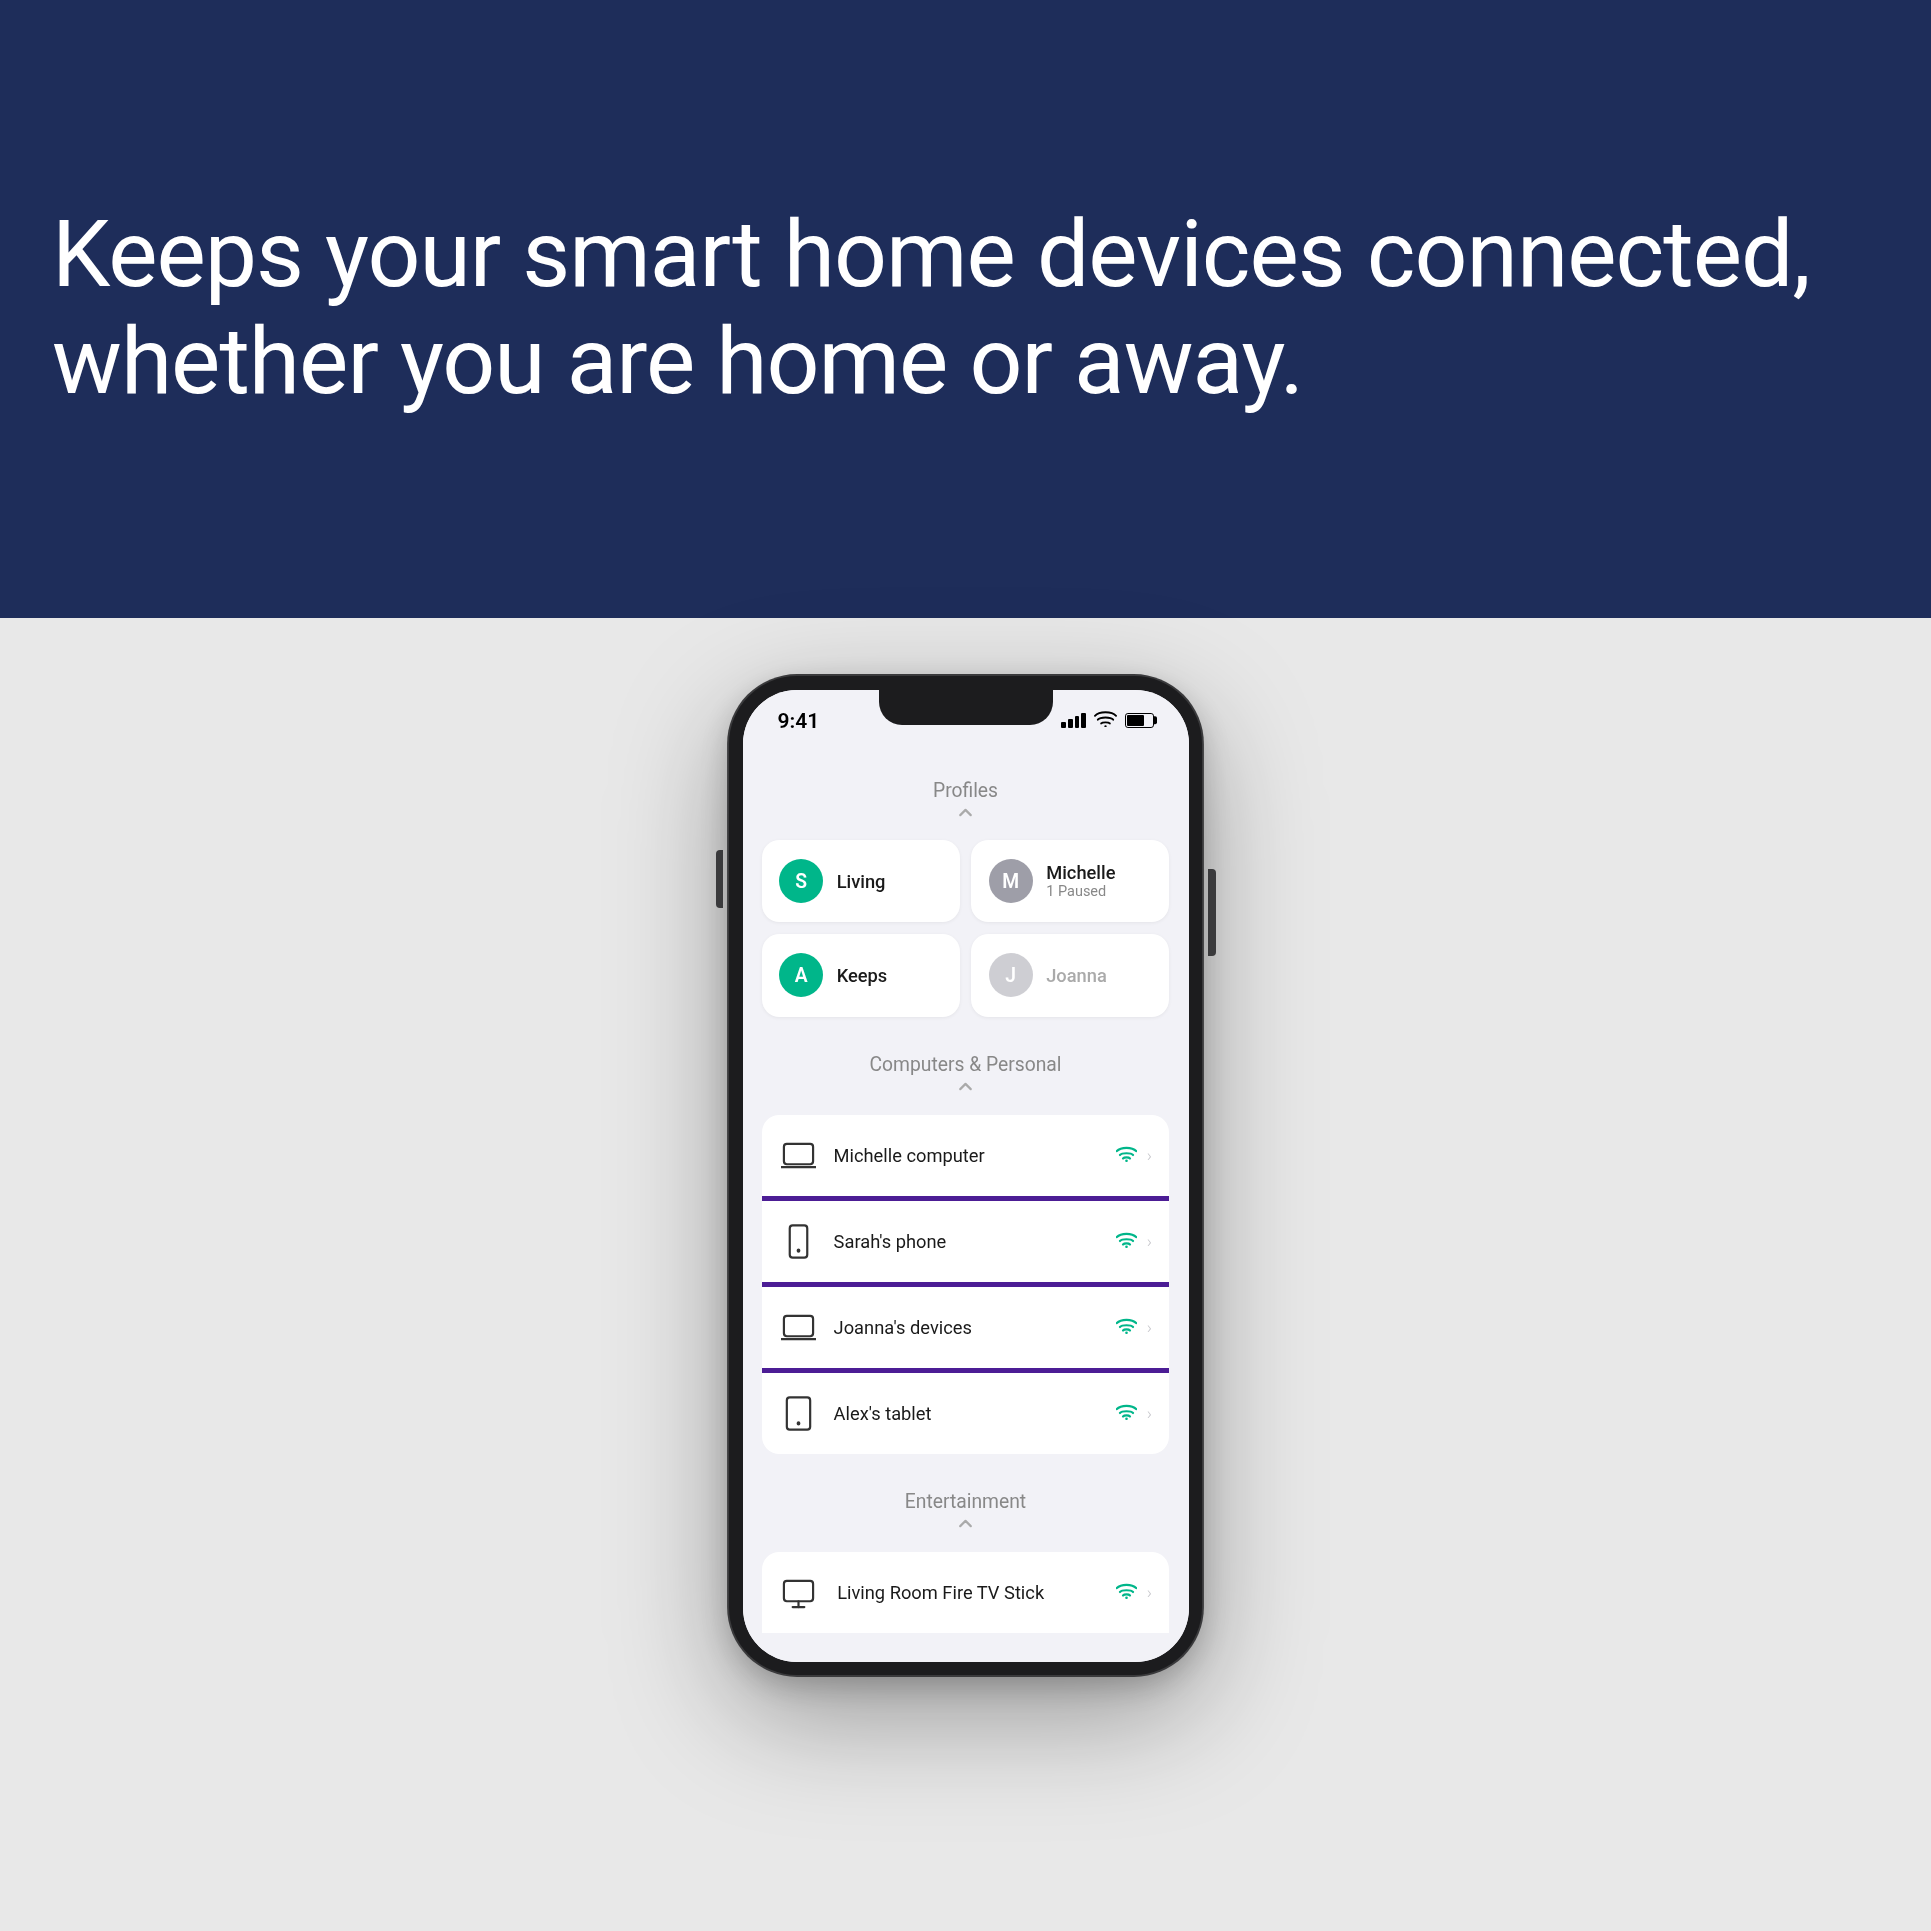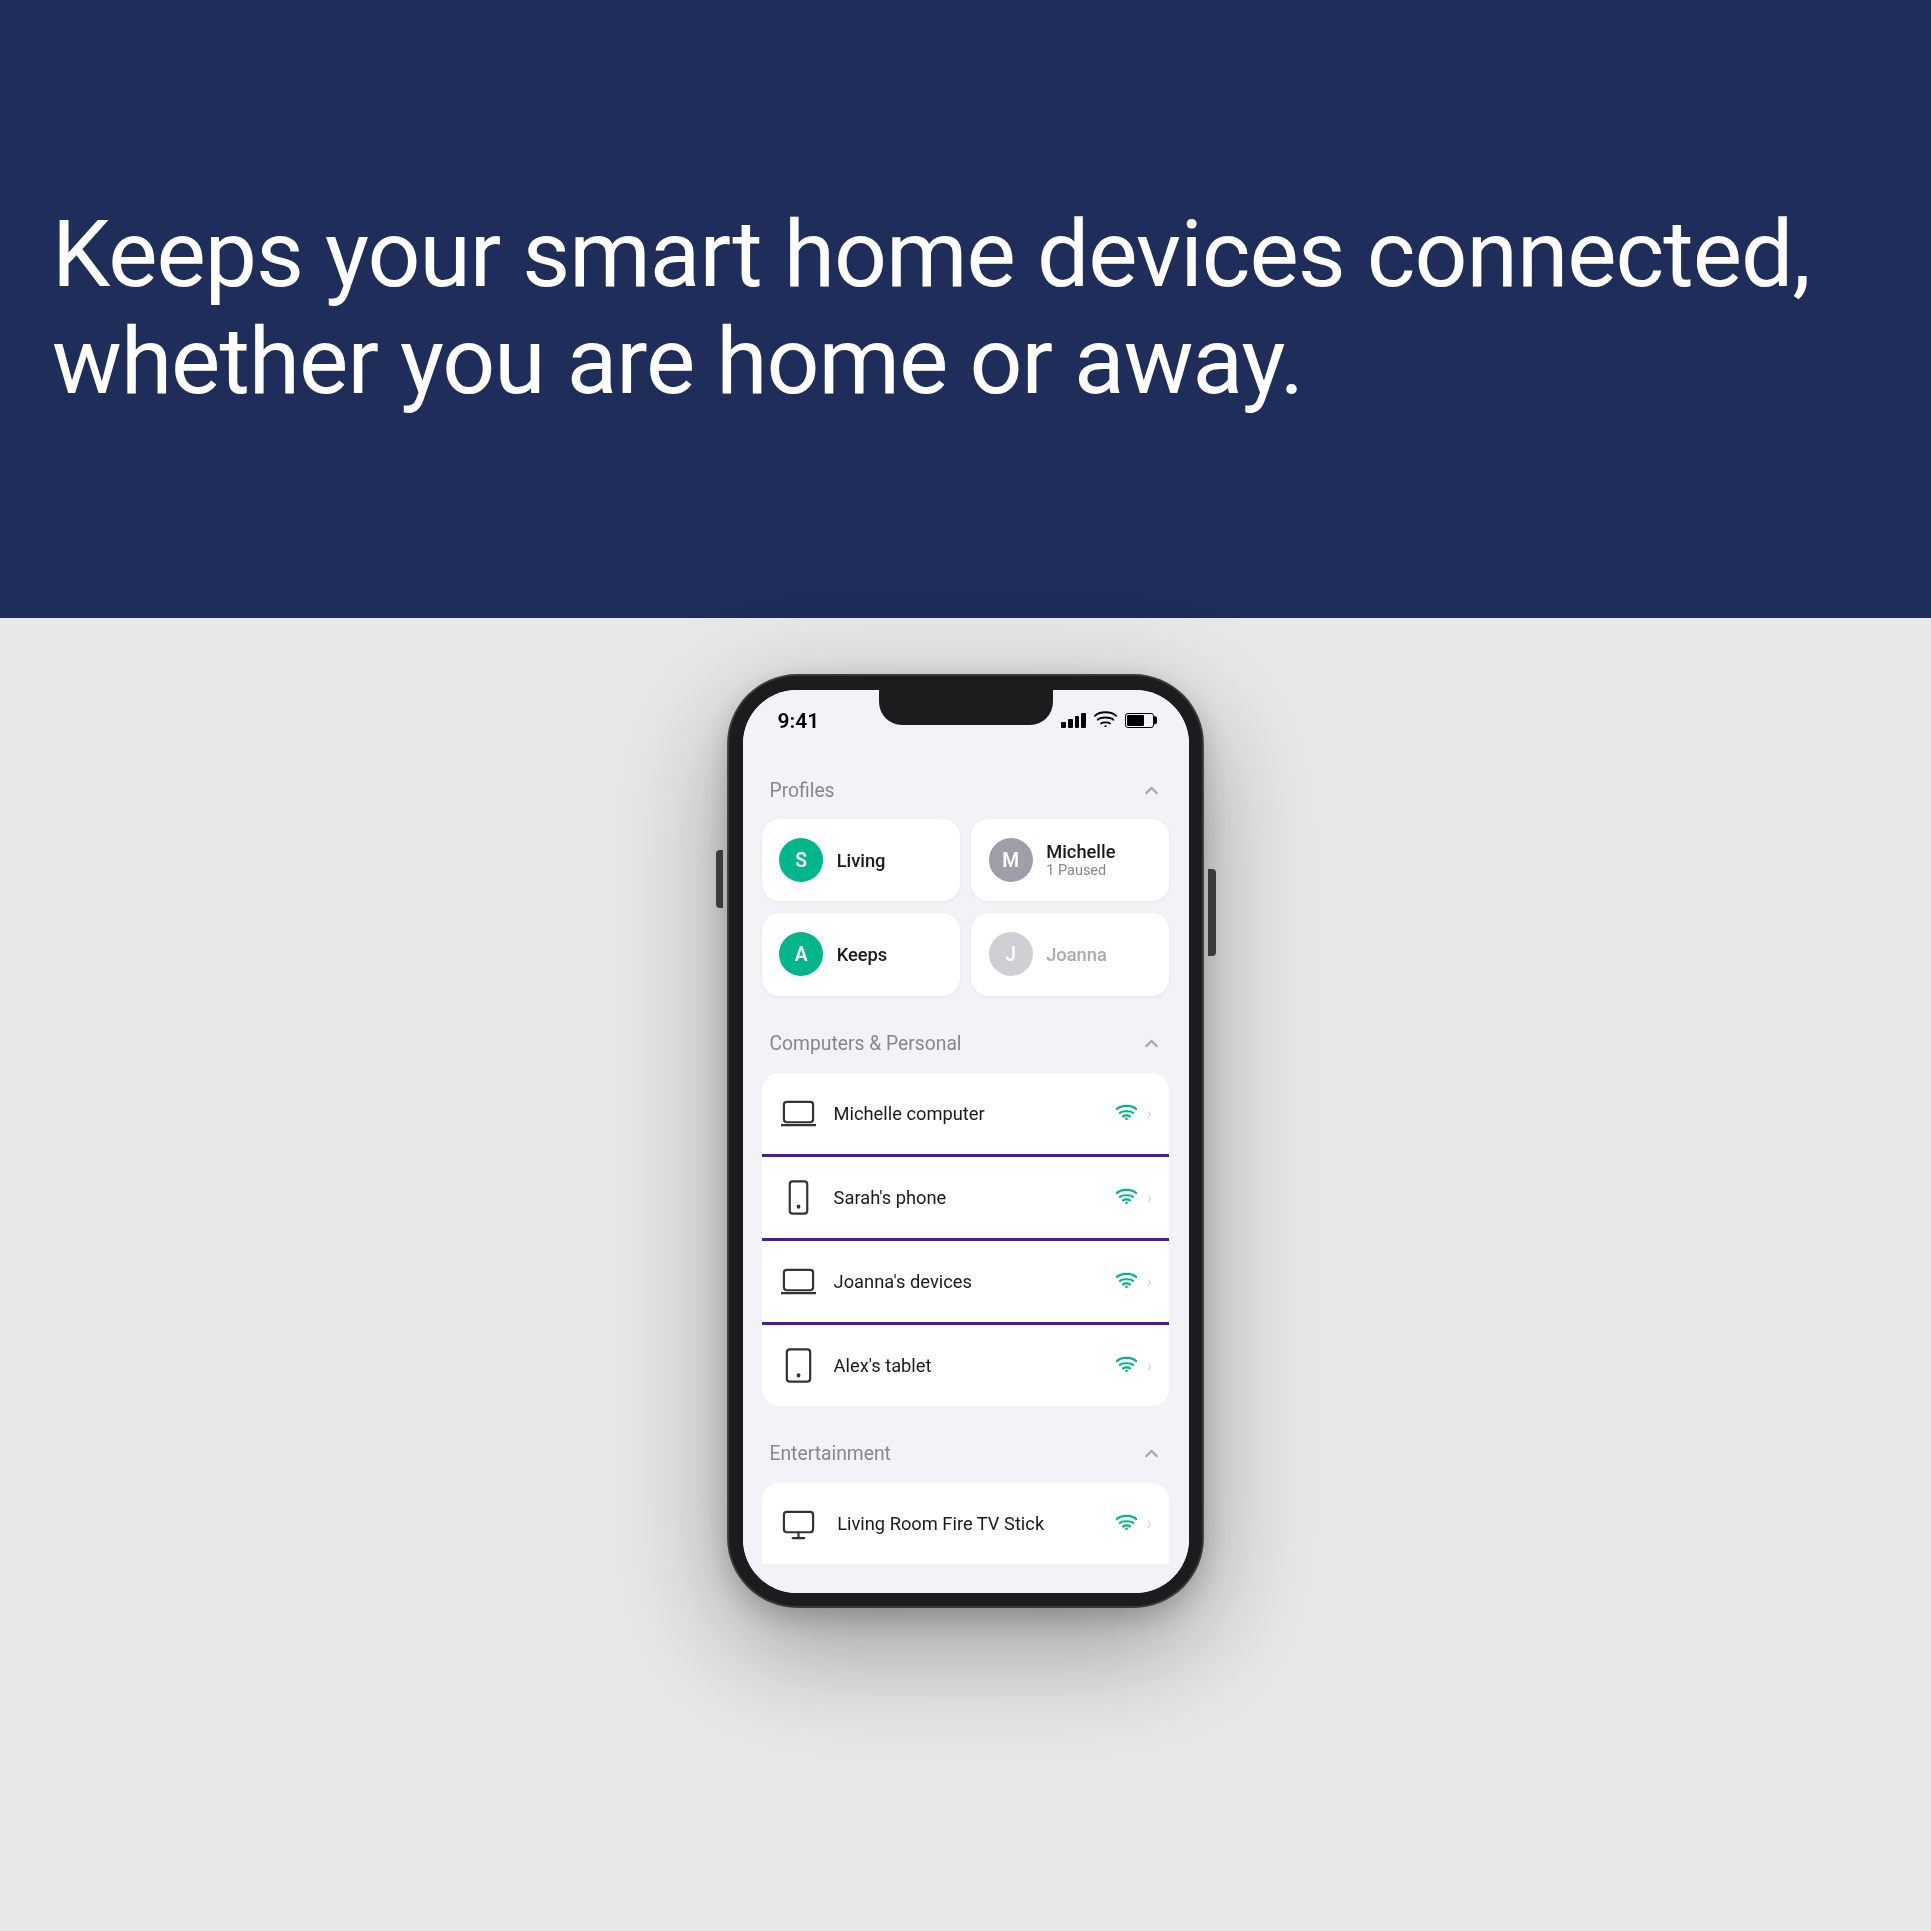--- a/index.html
+++ b/index.html
@@ -159,20 +159,21 @@
       background: #f2f2f7;
       padding: 0 0 29px 0;
     }
 
     
     .section-header {
       display: flex;
       justify-content: space-between;
       align-items: center;
       padding: 27px 27px 17.4px 27px;
+      flex-direction: column;
     }
 
     .section-title {
       font-size: 19.3px;
       color: #888;
       font-weight: 400;
     }
 
     .chevron-up {
       width: 21px;
@@ -237,21 +238,21 @@
       padding: 0 19.3px 9.7px 19.3px;
     }
 
     .device-item {
       background: #fff;
       border-radius: 0;
       display: flex;
       align-items: center;
       padding: 21px 17.4px;
       gap: 15.4px;
-      border-bottom: 3px solid #4c1d95;
+      border-bottom: 5px solid #4c1d95;
     }
 
     .device-item:first-child {
       border-radius: 17.4px 17.4px 0 0;
     }
 
     .device-item:last-child {
       border-radius: 0 0 17.4px 17.4px;
       border-bottom: none;
     }

